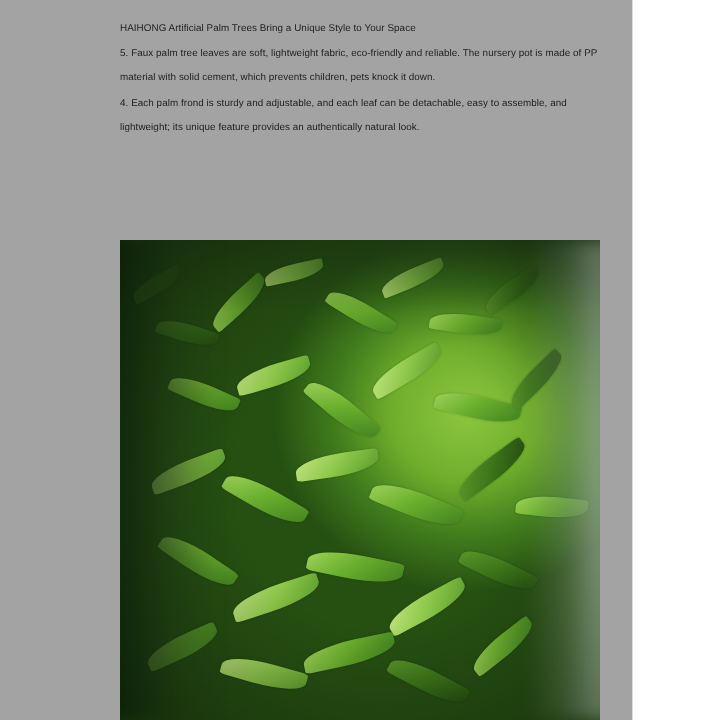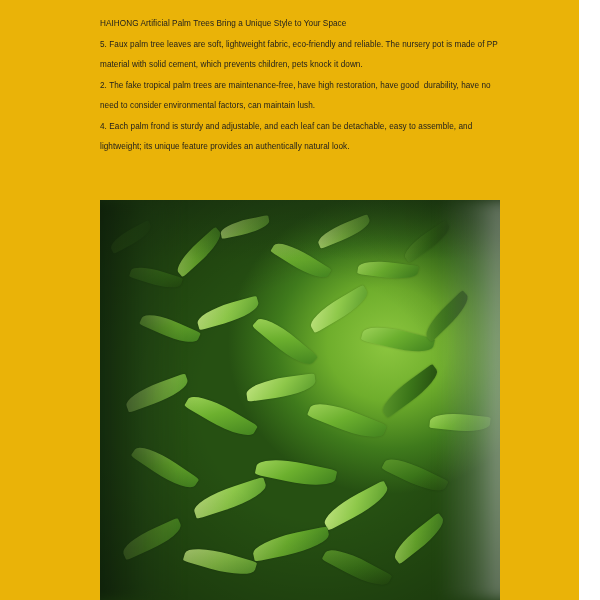--- a/index.html
+++ b/index.html
@@ -2,23 +2,23 @@
 <html><head>
 <meta charset="utf-8">
 <style>
   html, body {
     margin: 0;
     padding: 0;
     background: #ffffff;
   }
   .page {
     position: relative;
-    width: 579px;
+    width: 527px;
     height: 600px;
-    background: #eab308;
+    background: #a3a3a3;
     overflow: hidden;
     font-family: "Liberation Sans", sans-serif;
   }
   .text-block {
     position: absolute;
     left: 100px;
     top: 14px;
     width: 402px;
   }
   .para {
@@ -100,21 +100,20 @@
   }
 </style>
 </head>
 <body>
 
 <div class="page">
 
   <div class="text-block">
     <p class="heading">HAIHONG Artificial Palm Trees Bring a Unique Style to Your Space</p>
     <p class="para">5. Faux palm tree leaves are soft, lightweight fabric, eco-friendly and reliable. The nursery pot is made of PP material with solid cement, which prevents children, pets knock it down.</p>
-    <p class="para">2. The fake tropical palm trees are maintenance-free, have high restoration, have good  durability, have no need to consider environmental factors, can maintain lush.</p>
     <p class="para">4. Each palm frond is sturdy and adjustable, and each leaf can be detachable, easy to assemble, and lightweight; its unique feature provides an authentically natural look.</p>
   </div>
 
   <div class="image-frame">
     <div class="foliage-bg"></div>
 
     <div class="leaf dark" style="left:8px;  top:30px;  width:46px; height:14px; transform:rotate(-28deg);"></div>
     <div class="leaf dark" style="left:30px; top:70px;  width:52px; height:15px; transform:rotate(18deg);"></div>
     <div class="leaf" style="left:70px; top:44px;  width:58px; height:16px; transform:rotate(-42deg);"></div>
     <div class="leaf light" style="left:120px;top:20px;  width:50px; height:14px; transform:rotate(-12deg);"></div>

